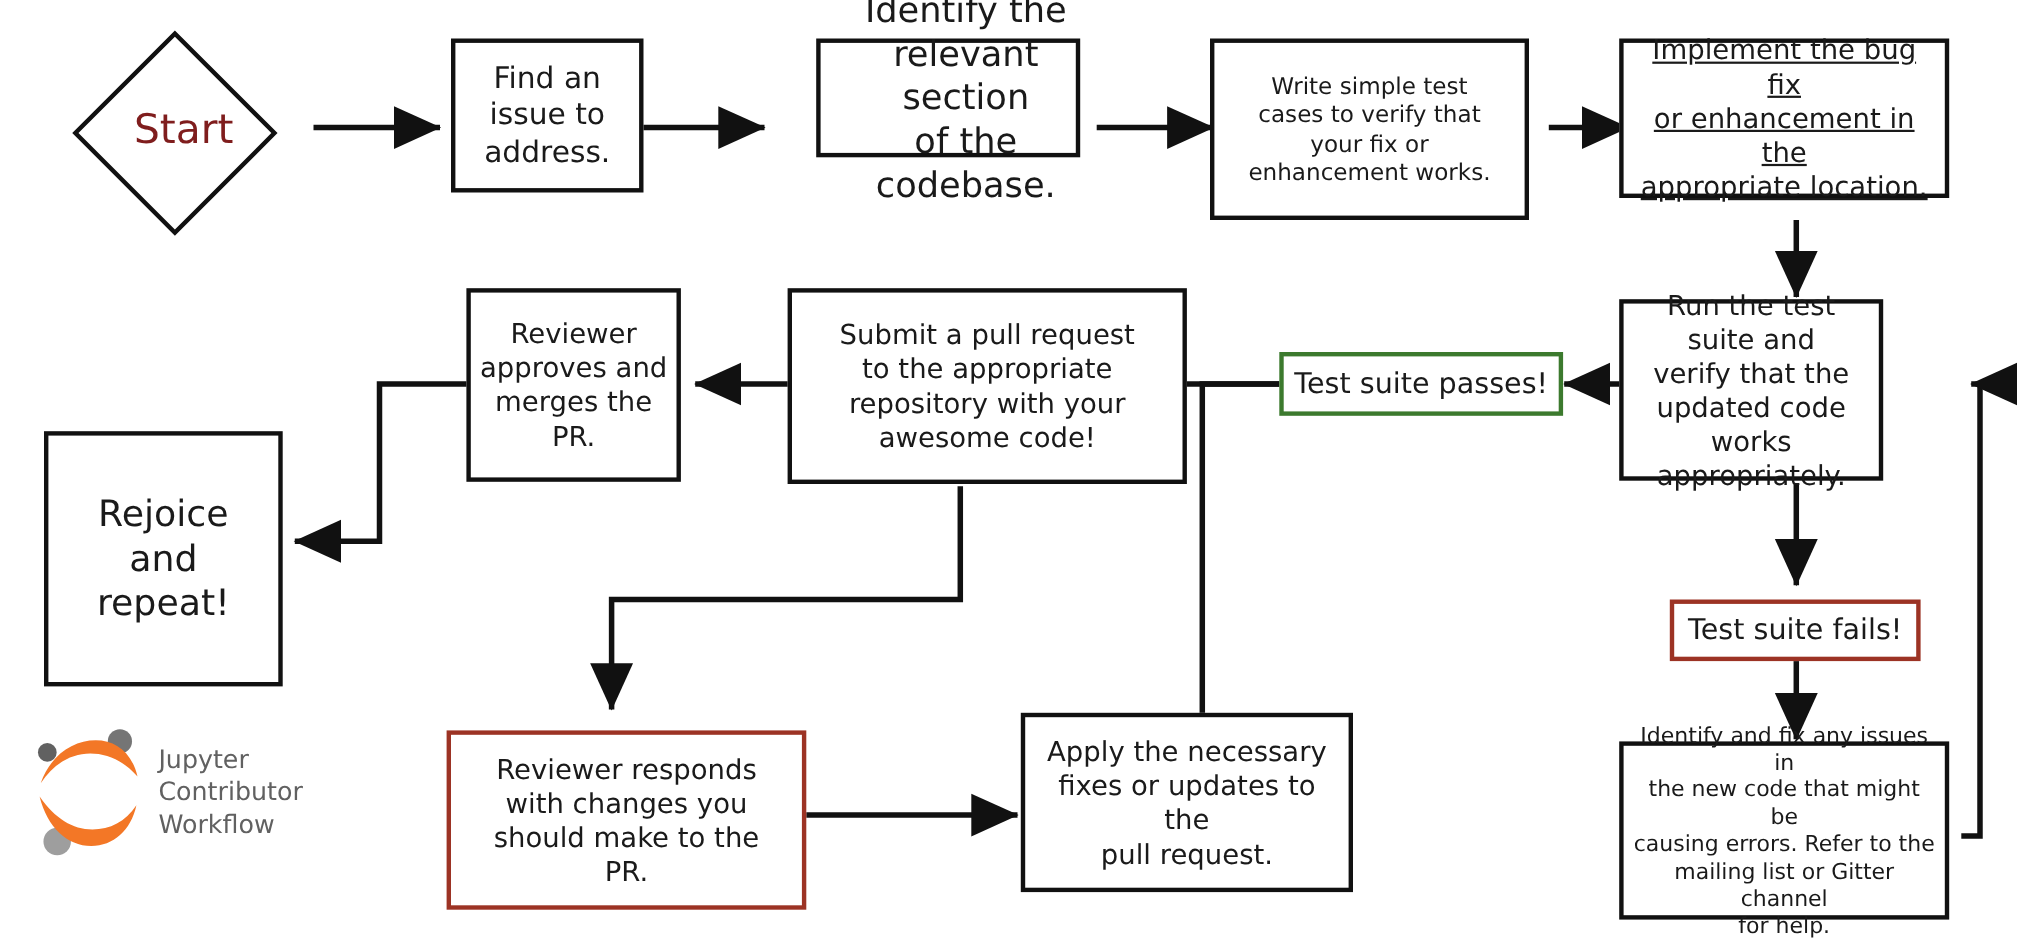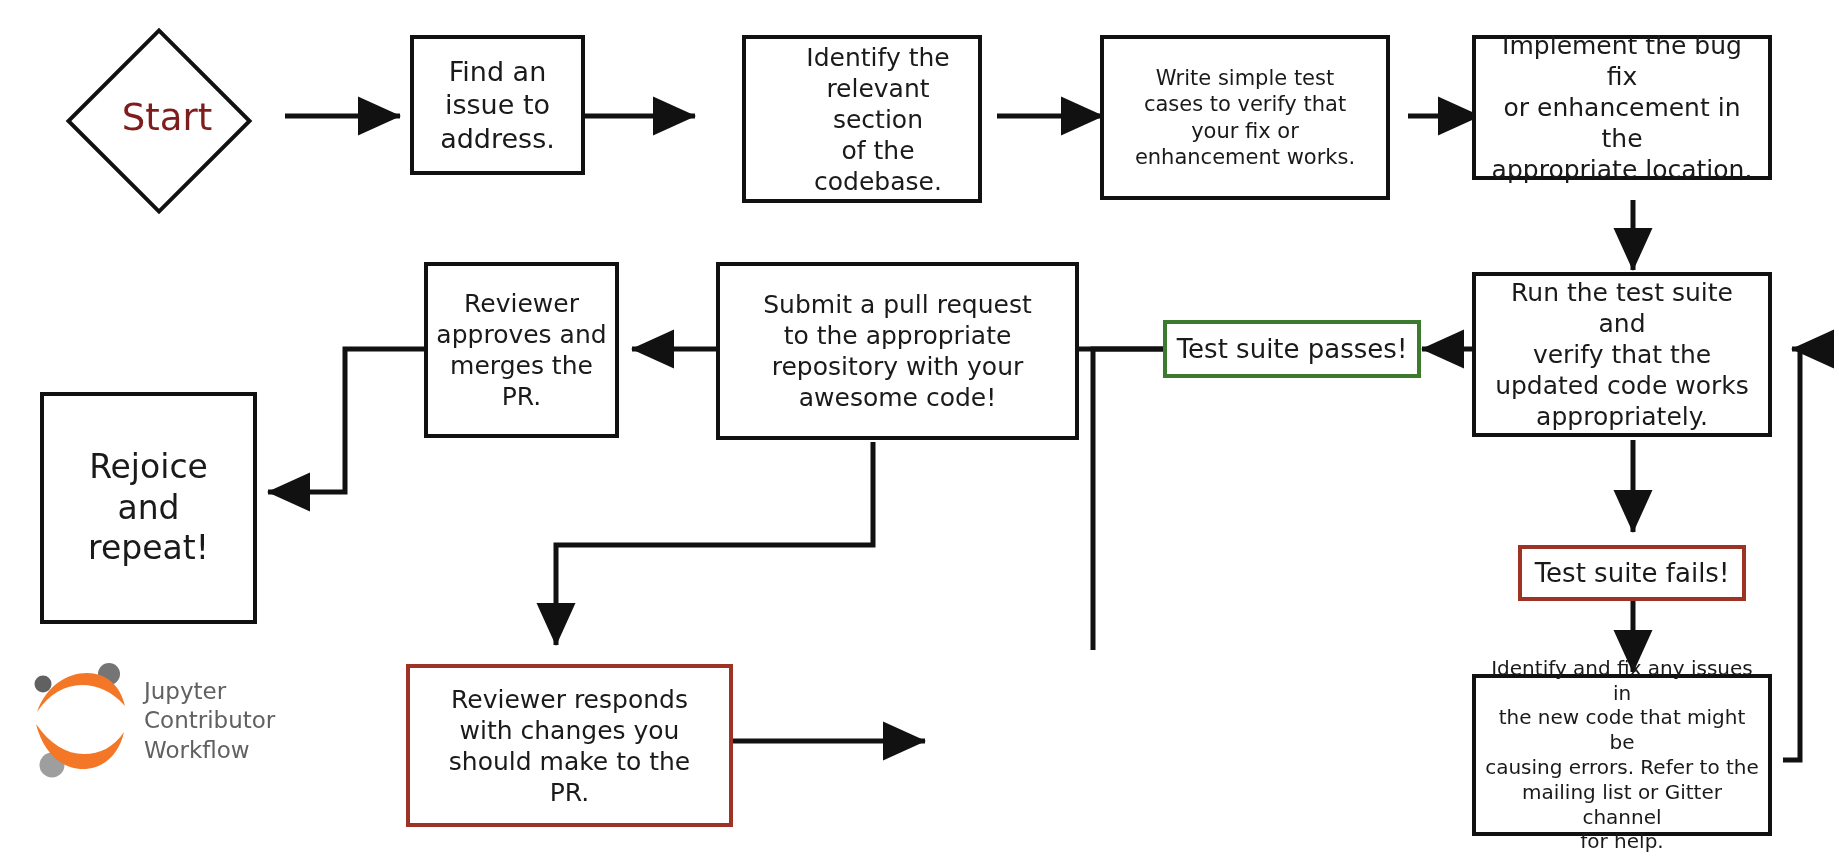--- a/index.html
+++ b/index.html
@@ -148,40 +148,40 @@
     <div class="dshape"></div>
     <div class="dlabel">Start</div>
   </div>
 
   <div class="node" style="left:410px; top:35px; width:175px; height:140px; font-size:27px;">
     <span class="txt">Find an
 issue to
 address.</span>
   </div>
 
-  <div class="node" style="left:742px; top:35px; width:240px; height:168px; font-size:25px;padding-left:40px;">
+  <div class="node" style="left:742px; top:35px; width:240px; height:108px; font-size:32px;padding-left:40px;">
     <span class="txt">Identify the
 relevant section
 of the codebase.</span>
   </div>
 
   <div class="node" style="left:1100px; top:35px; width:290px; height:165px; font-size:21px;">
     <span class="txt">Write simple test
 cases to verify that
 your fix or
 enhancement works.</span>
   </div>
 
-  <div class="node" style="left:1472px; top:35px; width:300px; height:145px; font-size:25px;">
+  <div class="node" style="left:1472px; top:35px; width:300px; height:145px; font-size:25px;text-decoration:underline;">
     <span class="txt">Implement the bug fix
 or enhancement in the
 appropriate location.</span>
   </div>
 
-  <div class="node" style="left:1472px; top:272px; width:300px; height:165px; font-size:25px;">
+  <div class="node" style="left:1472px; top:272px; width:240px; height:165px; font-size:25px;">
     <span class="txt">Run the test suite and
 verify that the
 updated code works
 appropriately.</span>
   </div>
 
   <div class="node n-green" style="left:1163px; top:320px; width:258px; height:58px; font-size:26px;">
     <span class="txt">Test suite passes!</span>
   </div>
 
@@ -217,20 +217,25 @@
 repeat!</span>
   </div>
 
   <div class="node n-red" style="left:406px; top:648px; width:327px; height:163px; font-size:25px;">
     <span class="txt">Reviewer responds
 with changes you
 should make to the
 PR.</span>
   </div>
 
+  <div class="node" style="left:928px; top:648px; width:302px; height:163px; font-size:25px;">
+    <span class="txt">Apply the necessary
+fixes or updates to the
+pull request.</span>
+  </div>
 
   <div class="logo" style="left:30px; top:662px;">
     <div class="logo-mark">
       <svg viewBox="0 0 100 118" width="100" height="118" xmlns="http://www.w3.org/2000/svg">
 
         <circle cx="13" cy="22" r="8.5" fill="#616161"></circle>
         <circle cx="79" cy="12" r="11" fill="#757575"></circle>
         <circle cx="22" cy="103" r="12.5" fill="#9e9e9e"></circle>
 
         <path fill="#f37726" d="M7,50 C16,24 37,11 57,11 C75,11 90,22 95,44 C82,29 67,23 52,23 C35,23 19,32 7,50 Z"></path>

